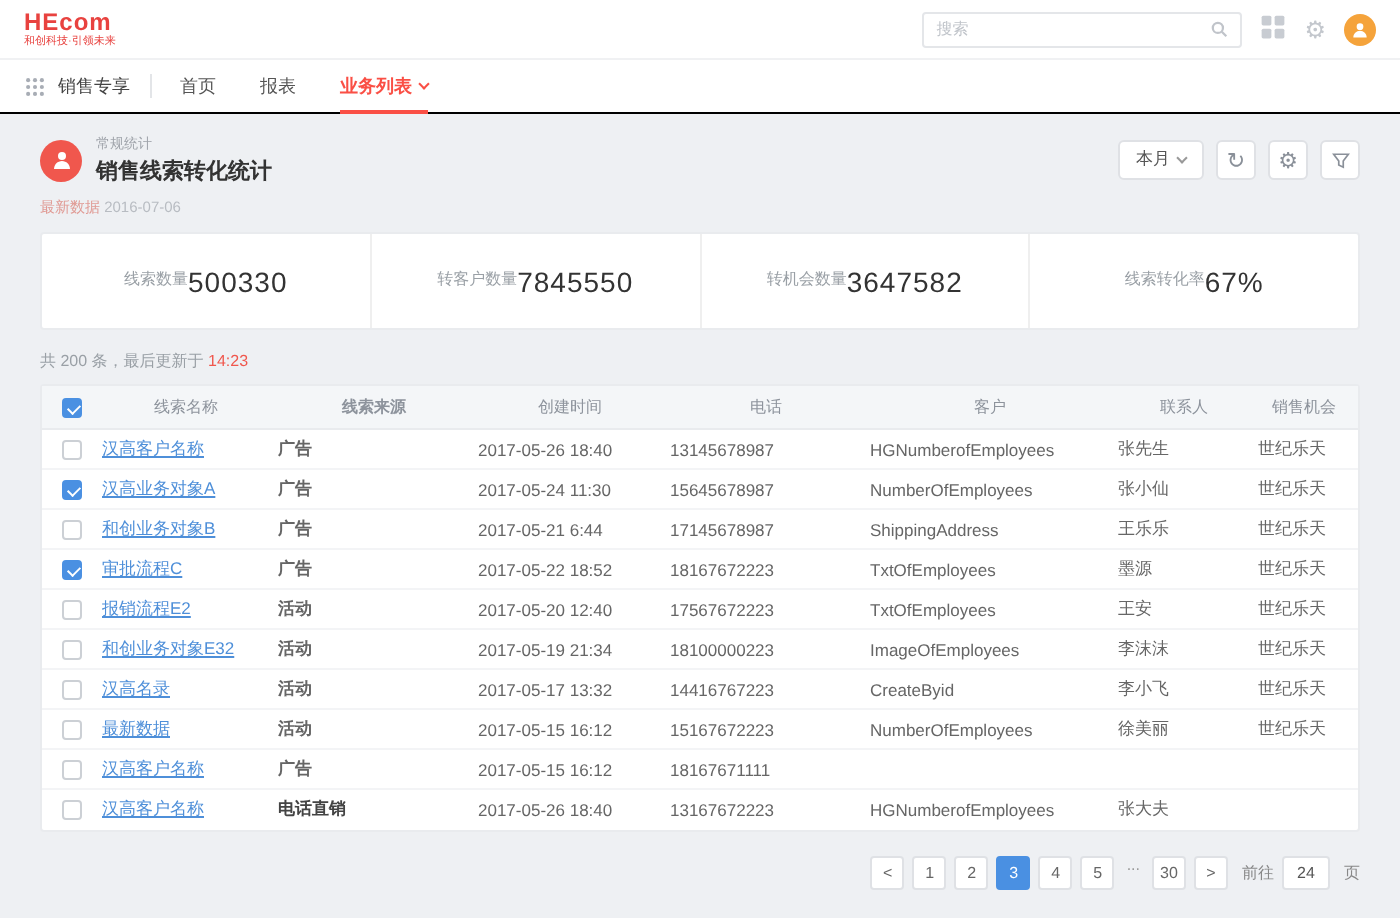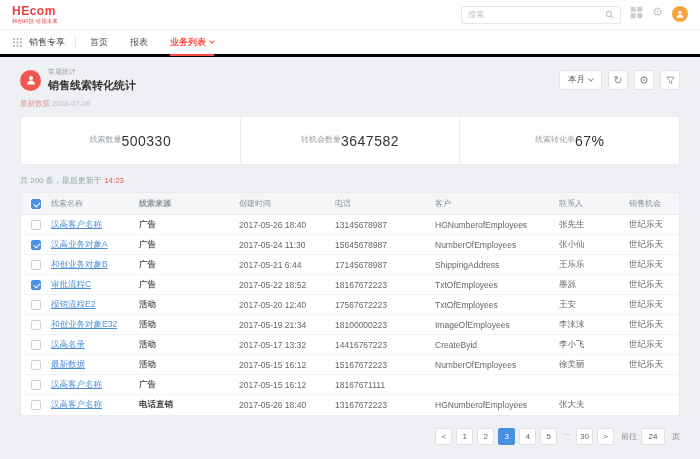--- a/index.html
+++ b/index.html
@@ -7,32 +7,32 @@
   body {
     font-family:"Liberation Sans","DejaVu Sans",sans-serif;
     background:#eef0f3; color:#333; overflow:hidden; font-size:9px;
   }
   
   .topbar { height:30px; background:#fff; border-bottom:1px solid #f0f1f3;
     display:flex; align-items:center; justify-content:space-between; padding:0 12px; }
   .logo { display:flex; flex-direction:column; line-height:1.1; }
   .logo-main { color:#e8423f; font-weight:bold; font-size:12px; letter-spacing:.5px; }
   .logo-sub { color:#e8423f; font-size:5.5px; }
-  .topbar-right { display:flex; align-items:flex-start; gap:9px;margin-left:22px; }
+  .topbar-right { display:flex; align-items:center; gap:9px;margin-left:22px; }
   .searchbox { width:160px; height:18px; border:1px solid #e4e6e9; border-radius:2px;
     display:flex; align-items:center; background:#fff; }
   .searchbox input { flex:1; border:none; outline:none; font-size:8px; padding:0 6px; color:#666;
     font-family:inherit; background:transparent; }
   .searchbox input::placeholder { color:#c0c4ca; }
   .search-ic { display:flex; align-items:center; padding-right:6px; }
   .top-ic { color:#c3c7cd; font-size:12px; line-height:1; cursor:pointer; }
   .avatar { width:16px; height:16px; border-radius:50%; background:#f5a33b;
     display:flex; align-items:center; justify-content:center; }
   
-  .navbar { height:27px; background:#fff; border-bottom:3px solid #000000;
+  .navbar { height:27px; background:#fff; border-bottom:1px solid #000000;
     display:flex; align-items:center; padding:0 12px; position:relative; }
   .grid-ic { margin-right:6px; display:flex; }
   .workspace { font-size:9px; color:#444; margin-right:10px; }
   .vdiv { width:1px; height:12px; background:#e3e5e8; margin-right:14px; }
   .nav-item { font-size:9px; color:#555; margin-right:22px; cursor:pointer;
     height:27px; display:flex; align-items:center; position:relative; }
   .nav-item.active { color:#fa4f45;font-weight:bold; }
   .nav-item.active::after { content:""; position:absolute; left:0; right:0; bottom:0;
     height:2px; background:#fa4f45; }
   .chev { display:inline-block; width:4px; height:4px; border-right:1px solid #fa4f45;
@@ -62,21 +62,21 @@
   .stat { flex:1; display:flex; flex-direction:row; align-items:center; justify-content:center; }
   .stat + .stat { border-left:1px solid #efefef; }
   .stat-label { font-size:8px; color:#9aa0a6; margin-bottom:3px; }
   .stat-value { font-size:14px; color:#333; letter-spacing:.5px; }
   
   .list-info { font-size:8px; color:#9aa0a6; margin-top:10px; }
   .list-info .time { color:#f0574d; }
   
   .table-card { background:#fff; border:1px solid #e9ebee; border-radius:2px; margin-top:6px; }
   .thead { display:flex; align-items:center; height:22px; background:#f4f6f8;
-    border-bottom:1px solid #e9ebee; }
+    border-bottom:1px solid #e9ebee;text-align:center; }
   .thead .cell { color:#8d939c; font-size:8px; }
   .trow { display:flex; align-items:center; height:20px; border-bottom:1px solid #f3f4f6; }
   .trow:last-child { border-bottom:none; }
   .cell { font-size:8.5px; color:#666; white-space:nowrap; overflow:hidden; padding-right:4px; }
   .c-cb { width:30px; display:flex; justify-content:center; padding-right:0; }
   .c-name { width:88px; }
   .c-source { width:100px;font-weight:bold; }
   .c-created { width:96px; }
   .c-phone { width:100px; }
   .c-customer { width:124px; }
@@ -201,20 +201,24 @@
     <span class="lbl">最新数据</span>
     <span class="dt">2016-07-06</span>
   </div>
 
   <div class="stats-card">
     <div class="stat">
       <span class="stat-label">线索数量</span>
       <span class="stat-value">500330</span>
     </div>
     <div class="stat">
+      <span class="stat-label">转客户数量</span>
+      <span class="stat-value">7845550</span>
+    </div>
+    <div class="stat">
       <span class="stat-label">转机会数量</span>
       <span class="stat-value">3647582</span>
     </div>
     <div class="stat">
       <span class="stat-label">线索转化率</span>
       <span class="stat-value">67%</span>
     </div>
   </div>
 
   <div class="list-info">

